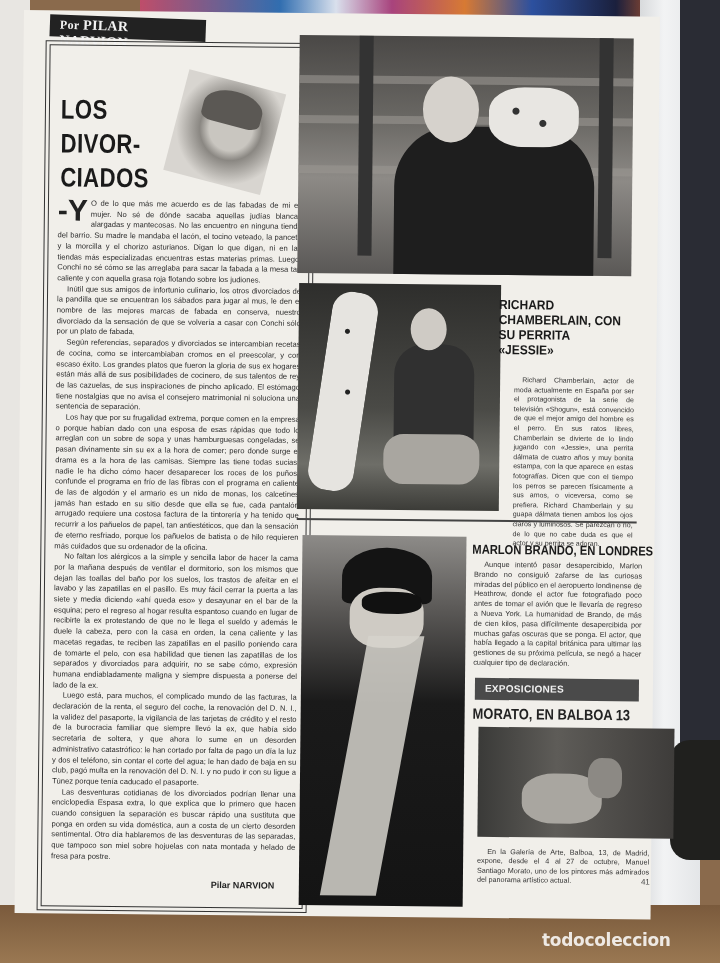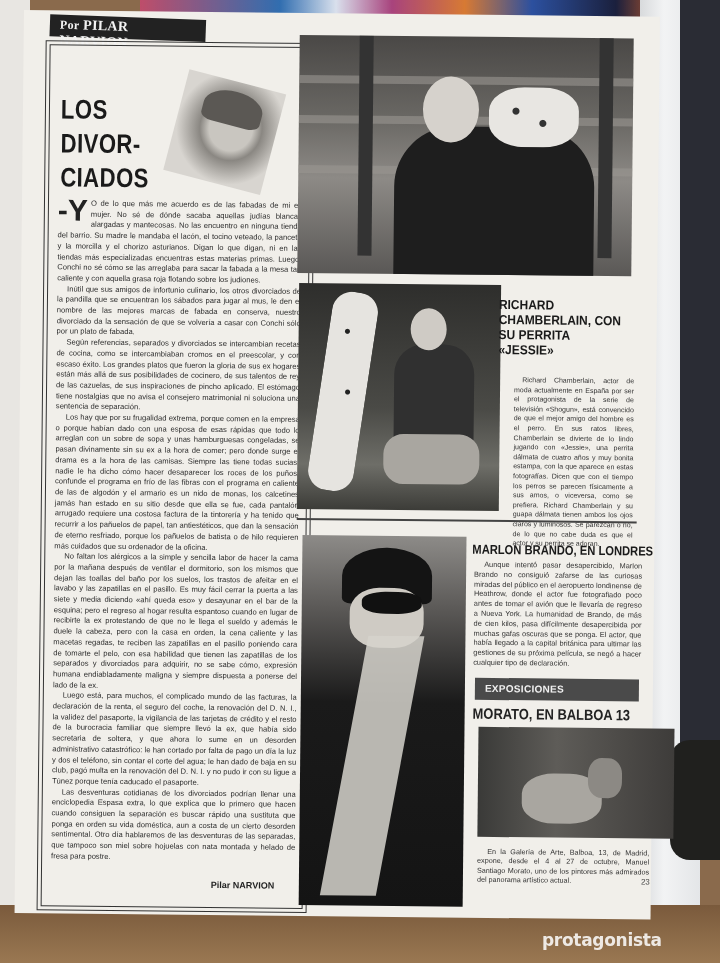--- a/index.html
+++ b/index.html
@@ -212,16 +212,16 @@
   <div class="brando-body">Aunque intentó pasar desapercibido, Marlon Brando no consiguió zafarse de las curiosas miradas del público en el aeropuerto londinense de Heathrow, donde el actor fue fotografiado poco antes de tomar el avión que le llevaría de regreso a Nueva York. La humanidad de Brando, de más de cien kilos, pasa difícilmente desapercibida por muchas gafas oscuras que se ponga. El actor, que había llegado a la capital británica para ultimar las gestiones de su próxima película, se negó a hacer cualquier tipo de declaración.</div>
 
   <div class="section-bar">EXPOSICIONES</div>
   <div class="morato-title">MORATO, EN BALBOA 13</div>
   <div class="photo photo-4">
     <div class="fig"></div>
     <div class="fig2"></div>
   </div>
   <div class="morato-body">En la Galería de Arte, Balboa, 13, de Madrid, expone, desde el 4 al 27 de octubre, Manuel Santiago Morato, uno de los pintores más admirados del panorama artístico actual.</div>
 
-  <div class="page-number">23</div>
+  <div class="page-number">41</div>
 </div>
 
-<div class="watermark">protagonista</div>
+<div class="watermark">todocoleccion</div>
 
 </body></html>

